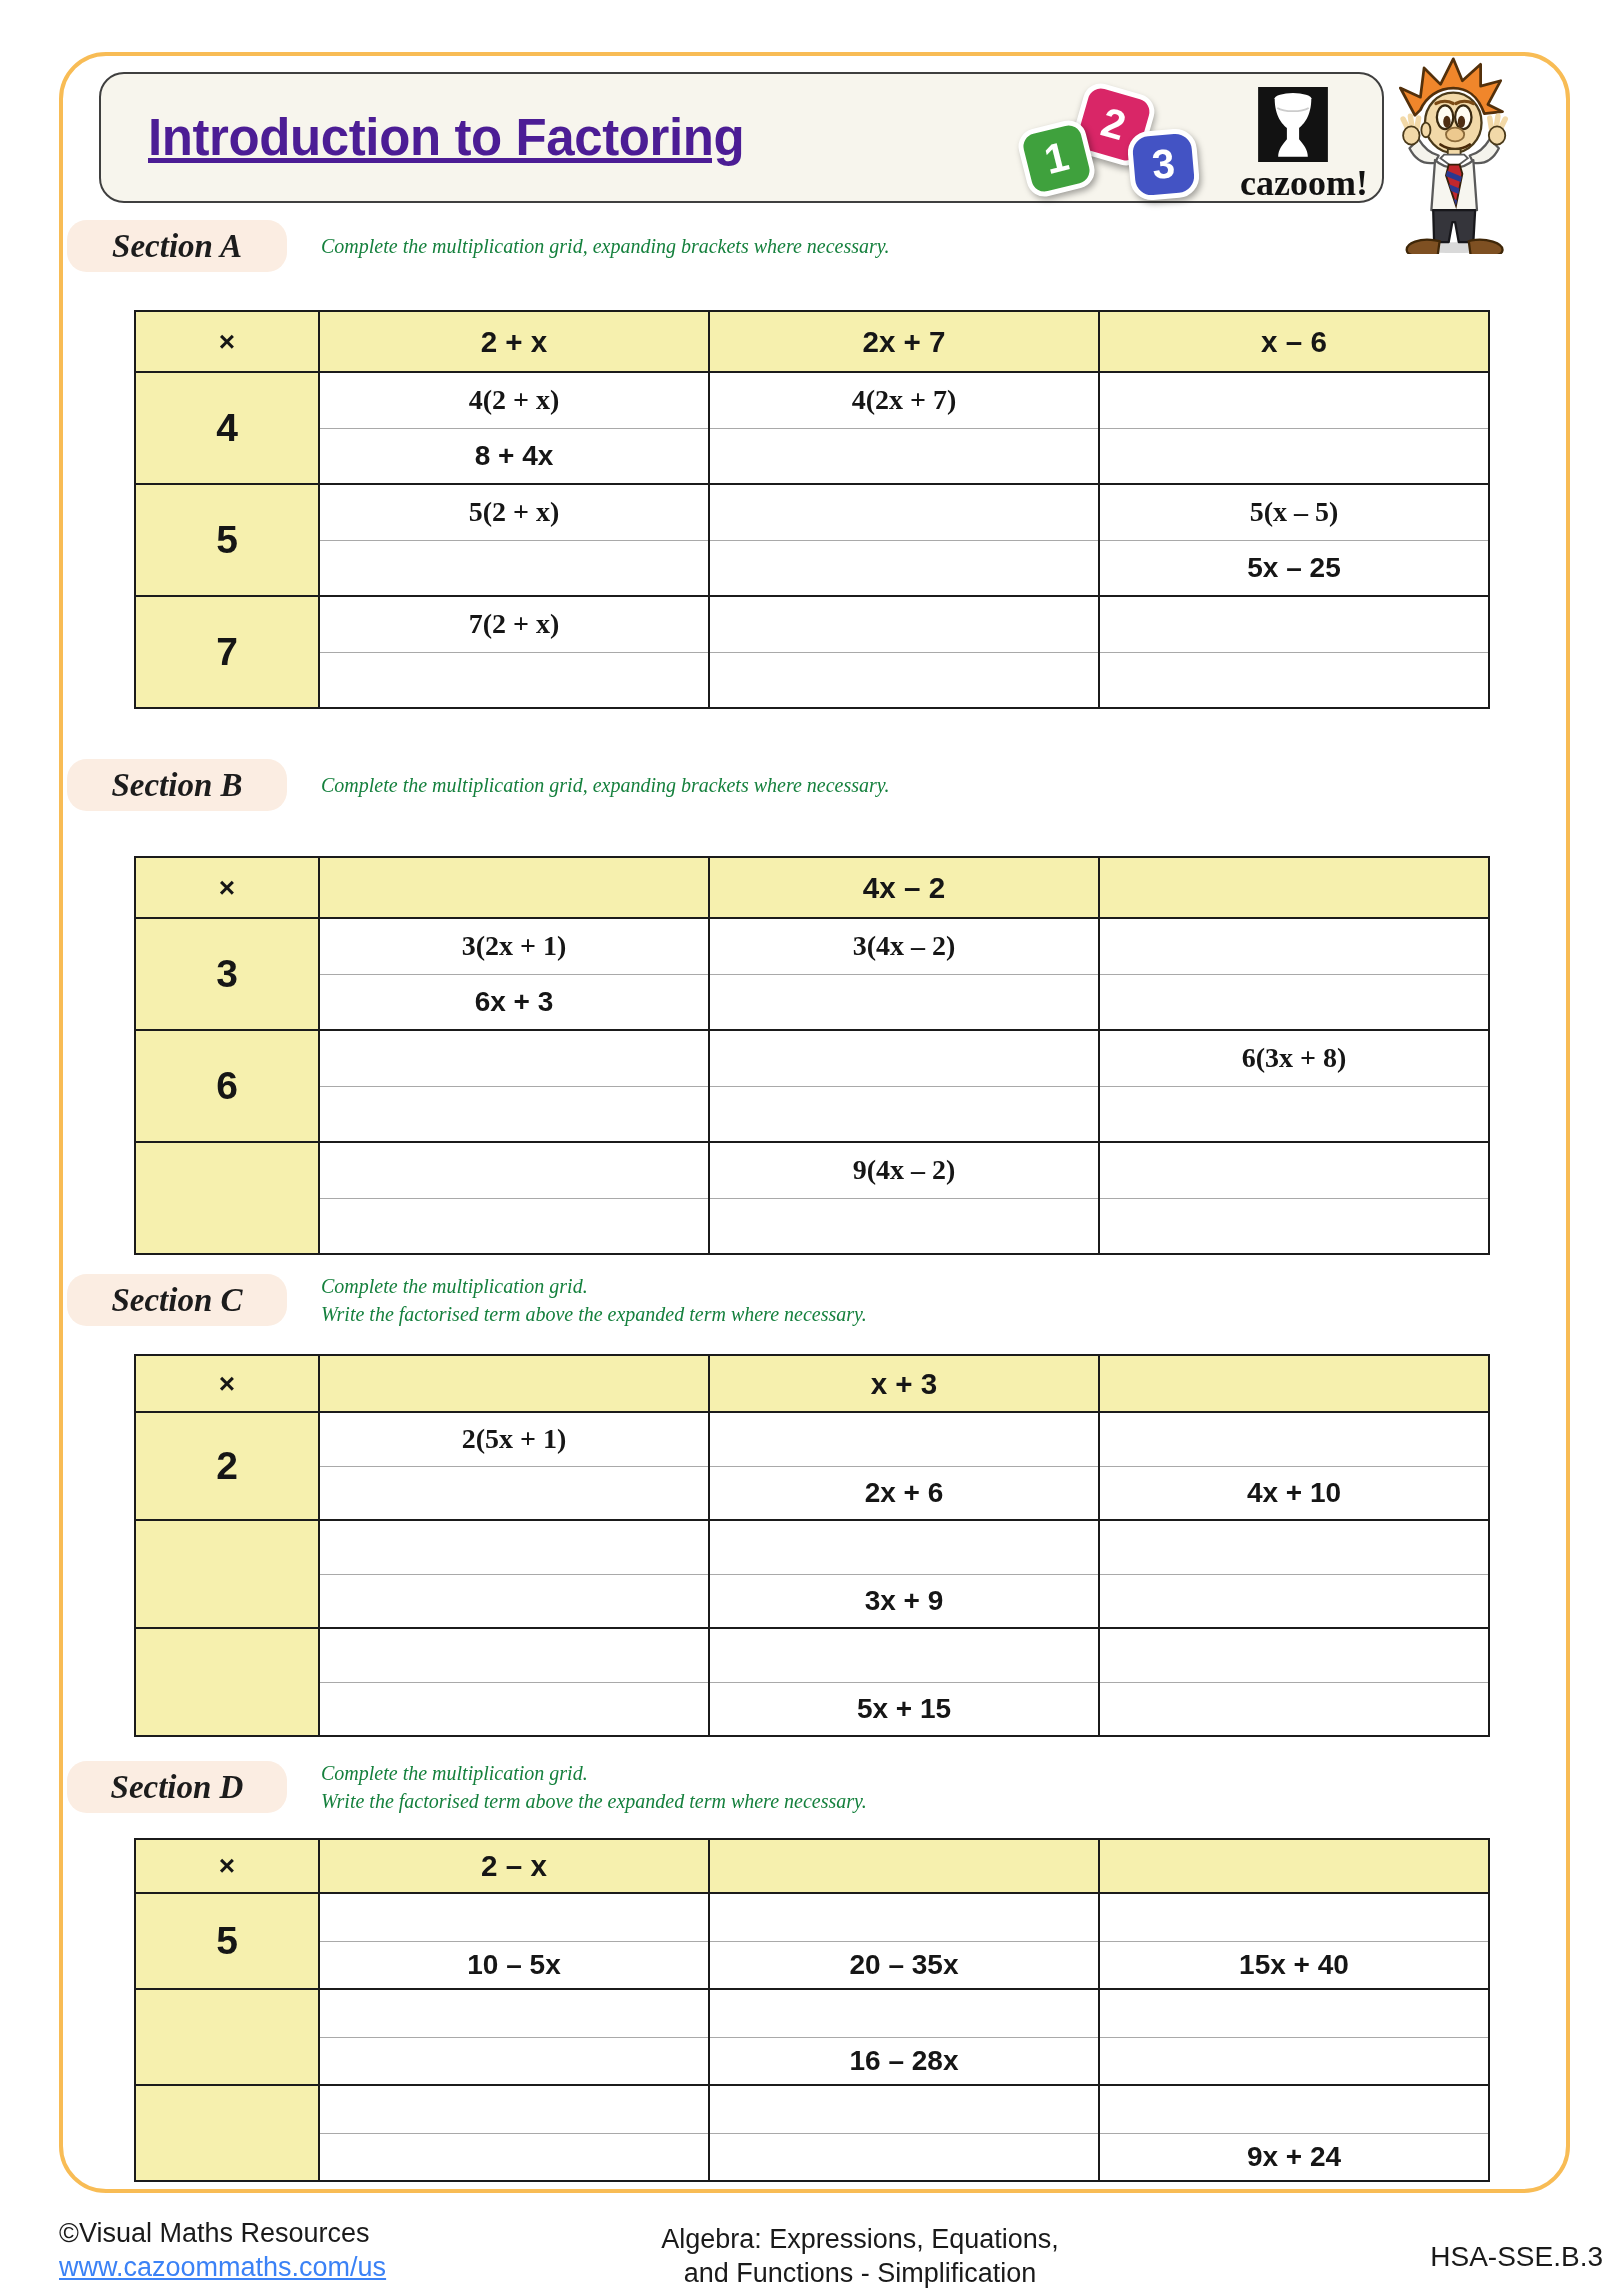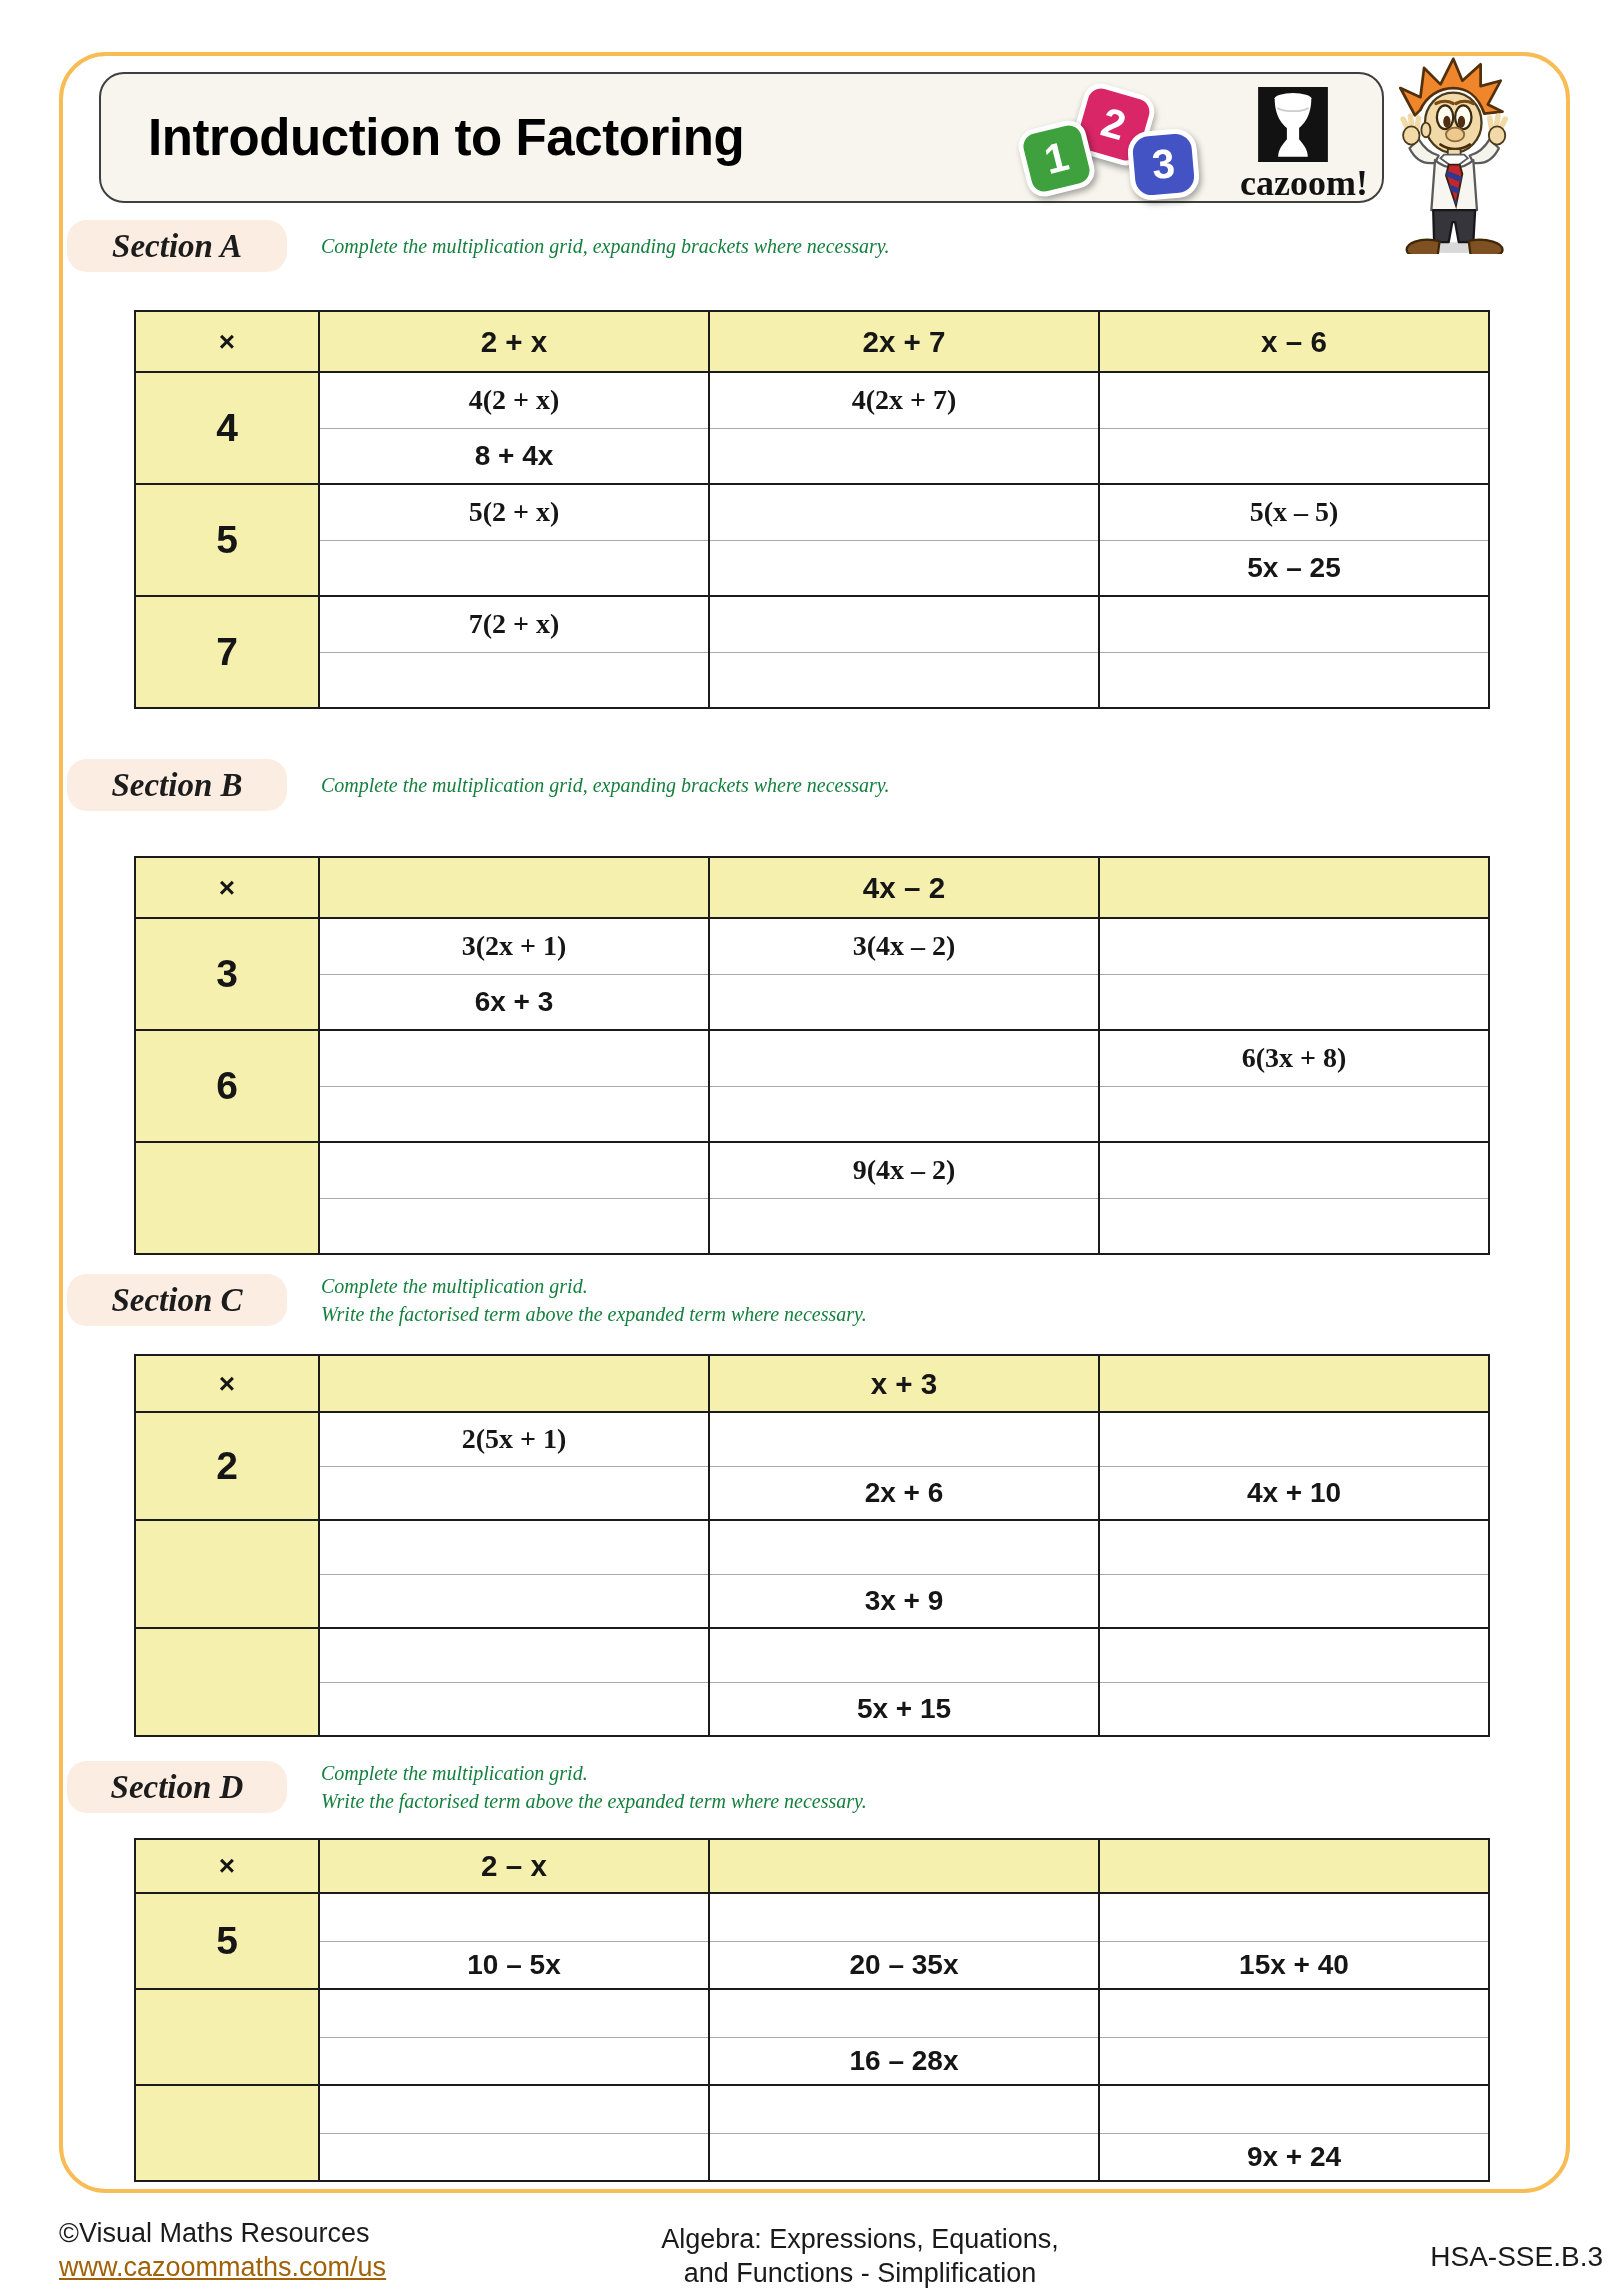--- a/index.html
+++ b/index.html
@@ -7,21 +7,21 @@
          font-family:"Liberation Sans",sans-serif;color:#1a1a1a;}
 
   
   .frame{position:absolute;left:59px;top:52px;width:1503px;height:2133px;
          border:4.5px solid #F8BC55;border-radius:47px;}
 
   
   .titlebox{position:absolute;left:99px;top:72px;width:1281px;height:127px;
             background:#F7F5ED;border:2.7px solid #3F3F3F;border-radius:25px;}
   .title{position:absolute;left:47px;top:0;height:127px;display:flex;align-items:center;
-         font-size:51px;font-weight:bold;letter-spacing:-0.4px;color:#000000;}
+         font-size:51px;font-weight:bold;letter-spacing:-0.4px;color:#4c1d95;text-decoration:underline;}
   .die{position:absolute;display:flex;align-items:center;justify-content:center;
        border:5.4px solid #ffffff;border-radius:18px;color:#ffffff;font-weight:bold;font-size:41px;
        box-shadow:1.8px 3.6px 6.3px rgba(0,0,0,0.35);}
   .die-1{left:921px;top:50px;width:59px;height:59px;transform:rotate(-14deg);}
   .die-2{left:976px;top:14.3px;width:63px;height:63px;transform:rotate(16deg);}
   .die-3{left:1028px;top:56px;width:59px;height:59px;transform:rotate(-5deg);border-radius:21.5px;}
   .logo{position:absolute;left:1139px;top:12.5px;width:106px;text-align:center;}
   .logo svg{display:block;margin:0 auto;}
   .logo-text{font-family:"Liberation Serif",serif;font-weight:bold;font-size:36px;color:#121212;margin-top:0.9px;}
   .mascot{position:absolute;left:1394px;top:57px;width:124px;height:197px;}
@@ -52,21 +52,21 @@
   tr.sub-bottom td.cell{border-top:0.9px solid #A9A9A9;}
   .grid-a tr.hdr,.grid-b tr.hdr{height:61px}
   .grid-a tr.sub,.grid-b tr.sub{height:56px}
   .grid-c tr.hdr{height:57px}
   .grid-c tr.sub{height:54px}
   .grid-d tr.hdr{height:54px}
   .grid-d tr.sub{height:48px}
 
   
   .footer-left{position:absolute;left:59px;top:2217px;font-size:27px;line-height:1.25;}
-  .footer-left a{color:#a16207;text-decoration:underline;}
+  .footer-left a{color:#3b82f6;text-decoration:underline;}
   .footer-center{position:absolute;left:618px;top:2223px;width:484px;text-align:center;
                  font-size:27px;line-height:1.25;}
   .footer-right{position:absolute;left:1343px;top:2241px;width:260px;text-align:right;font-size:28px;}
 </style>
 </head>
 <body>
 
 <div class="sheet">
 
   <div class="frame"></div>

